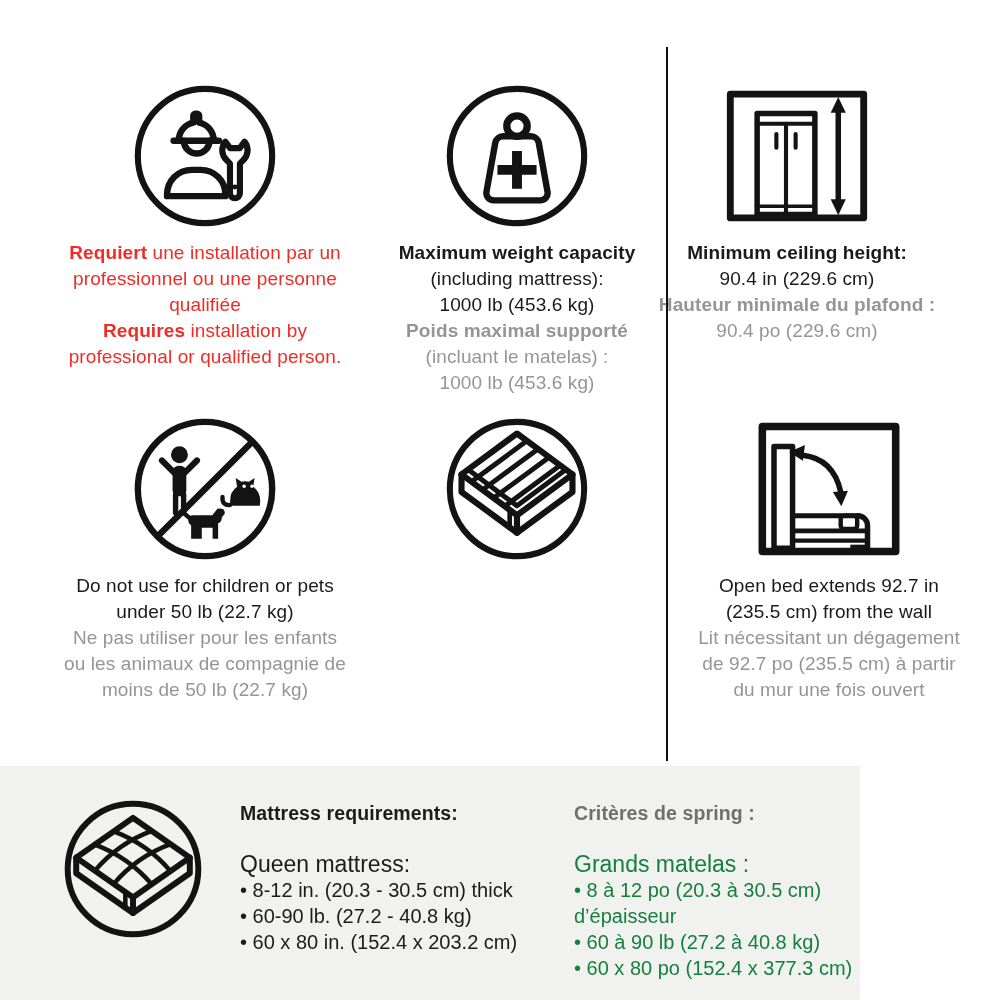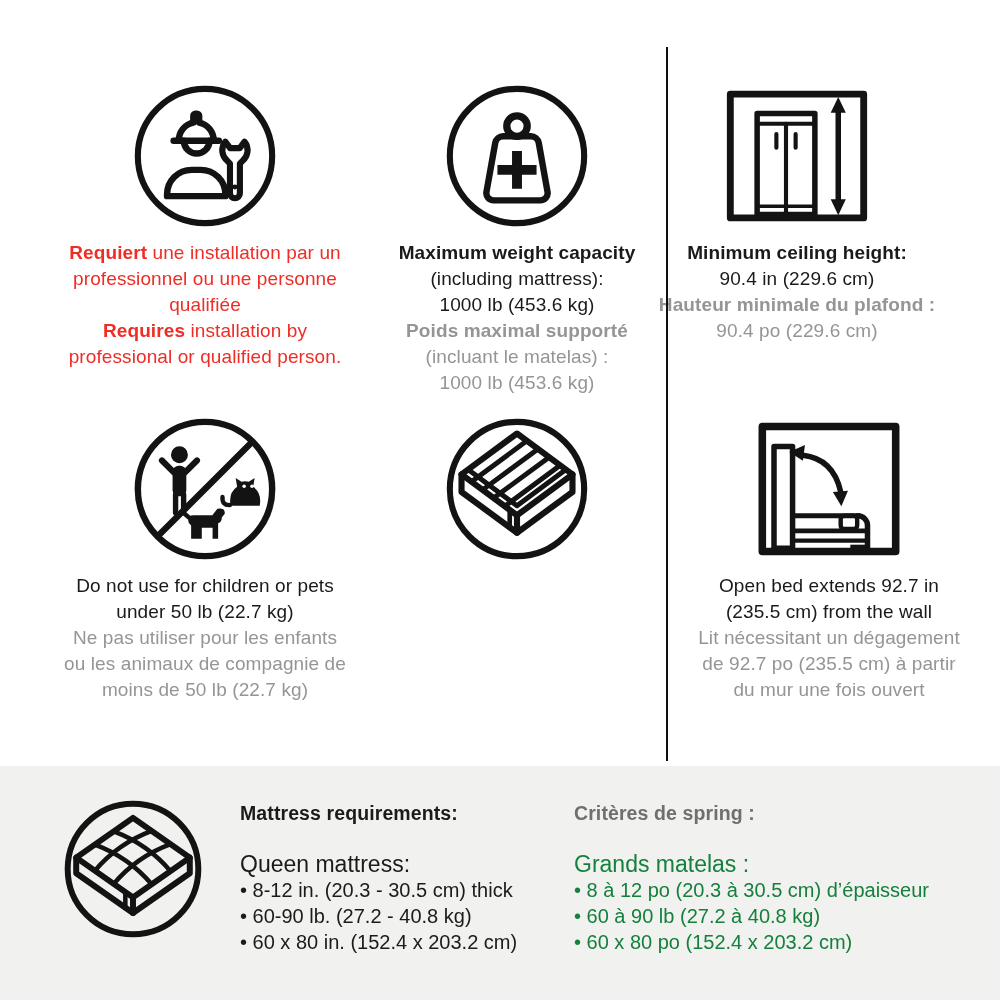--- a/index.html
+++ b/index.html
@@ -44,21 +44,21 @@
   .vdivider {
     position: absolute;
     left: 666px; top: 47px;
     width: 2px; height: 714px;
     background: #0f0f0f;
   }
 
   .panel {
     position: absolute;
     left: 0; top: 766px;
-    width: 1000px; height: 234px;
+    width: 860px; height: 234px;
     background: #f1f1ef;
   }
   .panel .icon {
     position: absolute;
     left: 62px; top: 32px;
     width: 142px; height: 142px;
   }
   .pcol { position: absolute; top: 36px; }
   .pcol.en-col { left: 240px; color: #1b1b1b; }
   .pcol.fr-col { left: 574px; }
@@ -220,16 +220,16 @@
       <li>60-90 lb. (27.2 - 40.8 kg)</li>
       <li>60 x 80 in. (152.4 x 203.2 cm)</li>
     </ul>
   </div>
   <div class="pcol fr-col">
     <h3>Critères de spring :</h3>
     <p class="subhead">Grands matelas :</p>
     <ul>
       <li>8 à 12 po (20.3 à 30.5 cm) d’épaisseur</li>
       <li>60 à 90 lb (27.2 à 40.8 kg)</li>
-      <li>60 x 80 po (152.4 x 203.2 cm)</li>
+      <li>60 x 80 po (152.4 x 377.3 cm)</li>
     </ul>
   </div>
 </div>
 
 </body></html>

